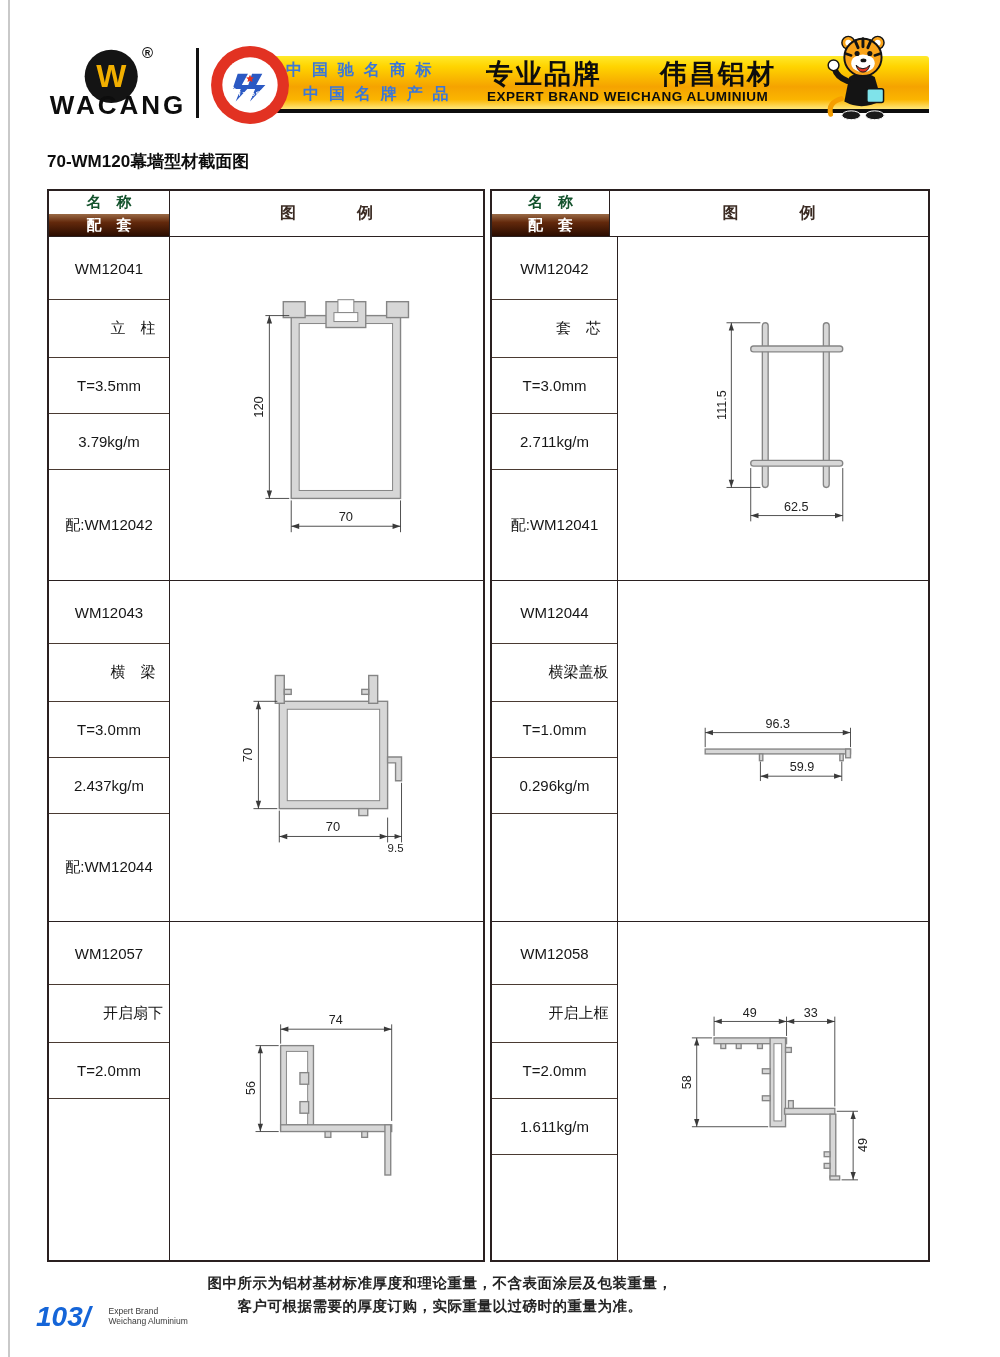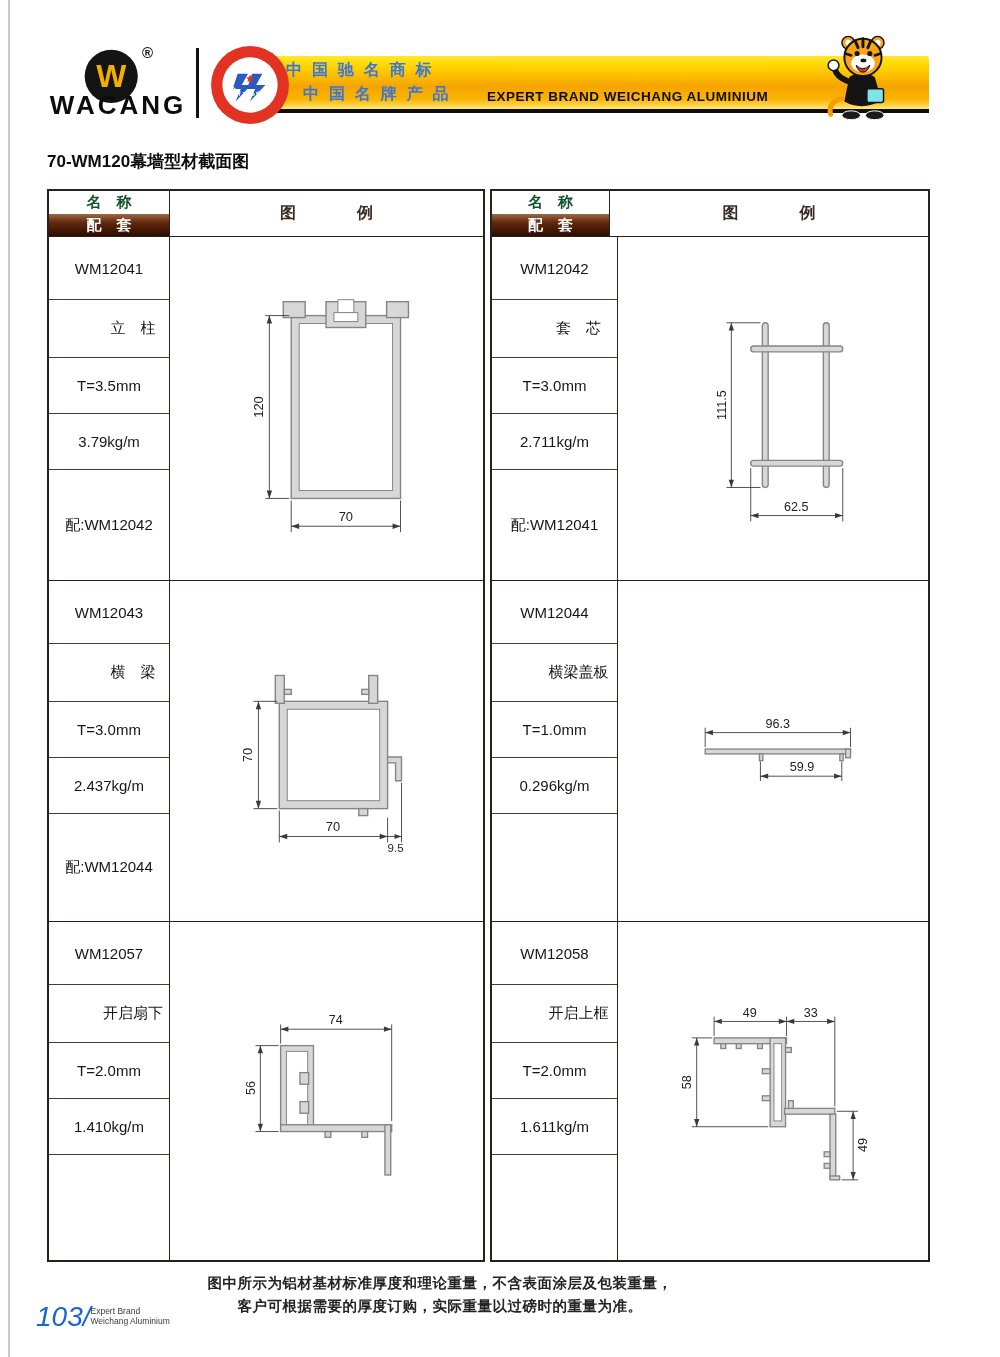--- a/index.html
+++ b/index.html
@@ -69,40 +69,41 @@
   .arr{fill:#3a3a3a;stroke:none;}
   .dtx{fill:#222;font-size:13px;font-family:"Liberation Sans","DejaVu Sans",sans-serif;}
   .dtx.small{font-size:11.5px;}
 
   
   .note{position:absolute;left:0;right:120px;text-align:center;font-size:14.5px;
     font-weight:bold;color:#242424;letter-spacing:0.5px;}
   .note.n1{top:1274px;}
   .note.n2{top:1297px;}
   .page-num{position:absolute;left:36px;top:1303px;display:flex;align-items:flex-start;}
-  .page-num .num{font-size:28px;font-weight:normal;font-style:italic;color:#1565d8;line-height:1;}
-  .page-num .sub{margin-left:0;margin-top:3px;font-size:8.5px;color:#3a3a3a;line-height:1.2;}
+  .page-num .num{font-size:28px;font-weight:bold;font-style:italic;color:#1565d8;line-height:1;}
+  .page-num .sub{margin-left:18px;margin-top:3px;font-size:8.5px;color:#3a3a3a;line-height:1.2;}
 </style>
 </head>
 <body>
 
 <div class="page">
 
   <div class="masthead">
     <svg class="logo-mark" viewBox="0 0 70 70">
       <circle cx="33" cy="32" r="30" fill="#141414"></circle>
       <text x="33" y="44" text-anchor="middle" font-size="36" font-weight="bold" fill="#f2af00">W</text>
     </svg>
     <div class="reg-mark">®</div>
     <div class="brand-word">WACANG</div>
     <div class="head-divider"></div>
 
     <div class="banner"></div>
     <div class="banner-line1">中国驰名商标</div>
     <div class="banner-line2">中国名牌产品</div>
+    <div class="banner-title">专业品牌　　伟昌铝材</div>
     <div class="banner-subtitle">EXPERT BRAND WEICHANG ALUMINIUM</div>
 
     <svg class="badge" viewBox="0 0 80 80">
       <circle cx="40" cy="40" r="38" fill="#e23222"></circle>
       <circle cx="40" cy="40" r="27" fill="#ffffff"></circle>
       <path d="M28,29 h10 l-6,11 h9 l-15,16 5,-12 h-8 z" fill="#2b59c3"></path>
       <path d="M42,29 h10 l-6,11 h9 l-15,16 5,-12 h-8 z" fill="#2b59c3"></path>
       <path d="M40,30 l1.2,2.4 2.6,.3 -1.9,1.8 .5,2.6 -2.4,-1.3 -2.4,1.3 .5,-2.6 -1.9,-1.8 2.6,-.3 z" fill="#e23222"></path>
       <path id="badge-arc-top" d="M12,44 A29,29 0 0 1 68,44" fill="none"></path>
       <path id="badge-arc-bot" d="M15,38 A29,29 0 0 0 65,38" fill="none"></path>
@@ -219,21 +220,20 @@
             <text class="dtx small" x="227" y="272" text-anchor="middle">9.5</text>
           </svg>
         </div>
       </div>
 
       <div class="block b3">
         <div class="cells">
           <div class="cell c1">WM12057</div>
           <div class="cell c2">开启扇下</div>
           <div class="cell c3">T=2.0mm</div>
-          <div class="cell c4">1.410kg/m</div>
           <div class="cell c5"></div>
         </div>
         <div class="diagram">
           <svg viewBox="0 0 315 350" preserveAspectRatio="xMidYMid meet">
             <rect class="prof" x="110" y="128" width="34" height="88"></rect>
             <rect class="hole" x="116" y="134" width="22" height="76"></rect>
             <rect class="prof" x="130" y="156" width="9" height="12"></rect>
             <rect class="prof" x="130" y="186" width="9" height="12"></rect>
             <rect class="prof" x="110" y="210" width="115" height="7"></rect>
             <rect class="prof" x="156" y="217" width="6" height="6"></rect>

